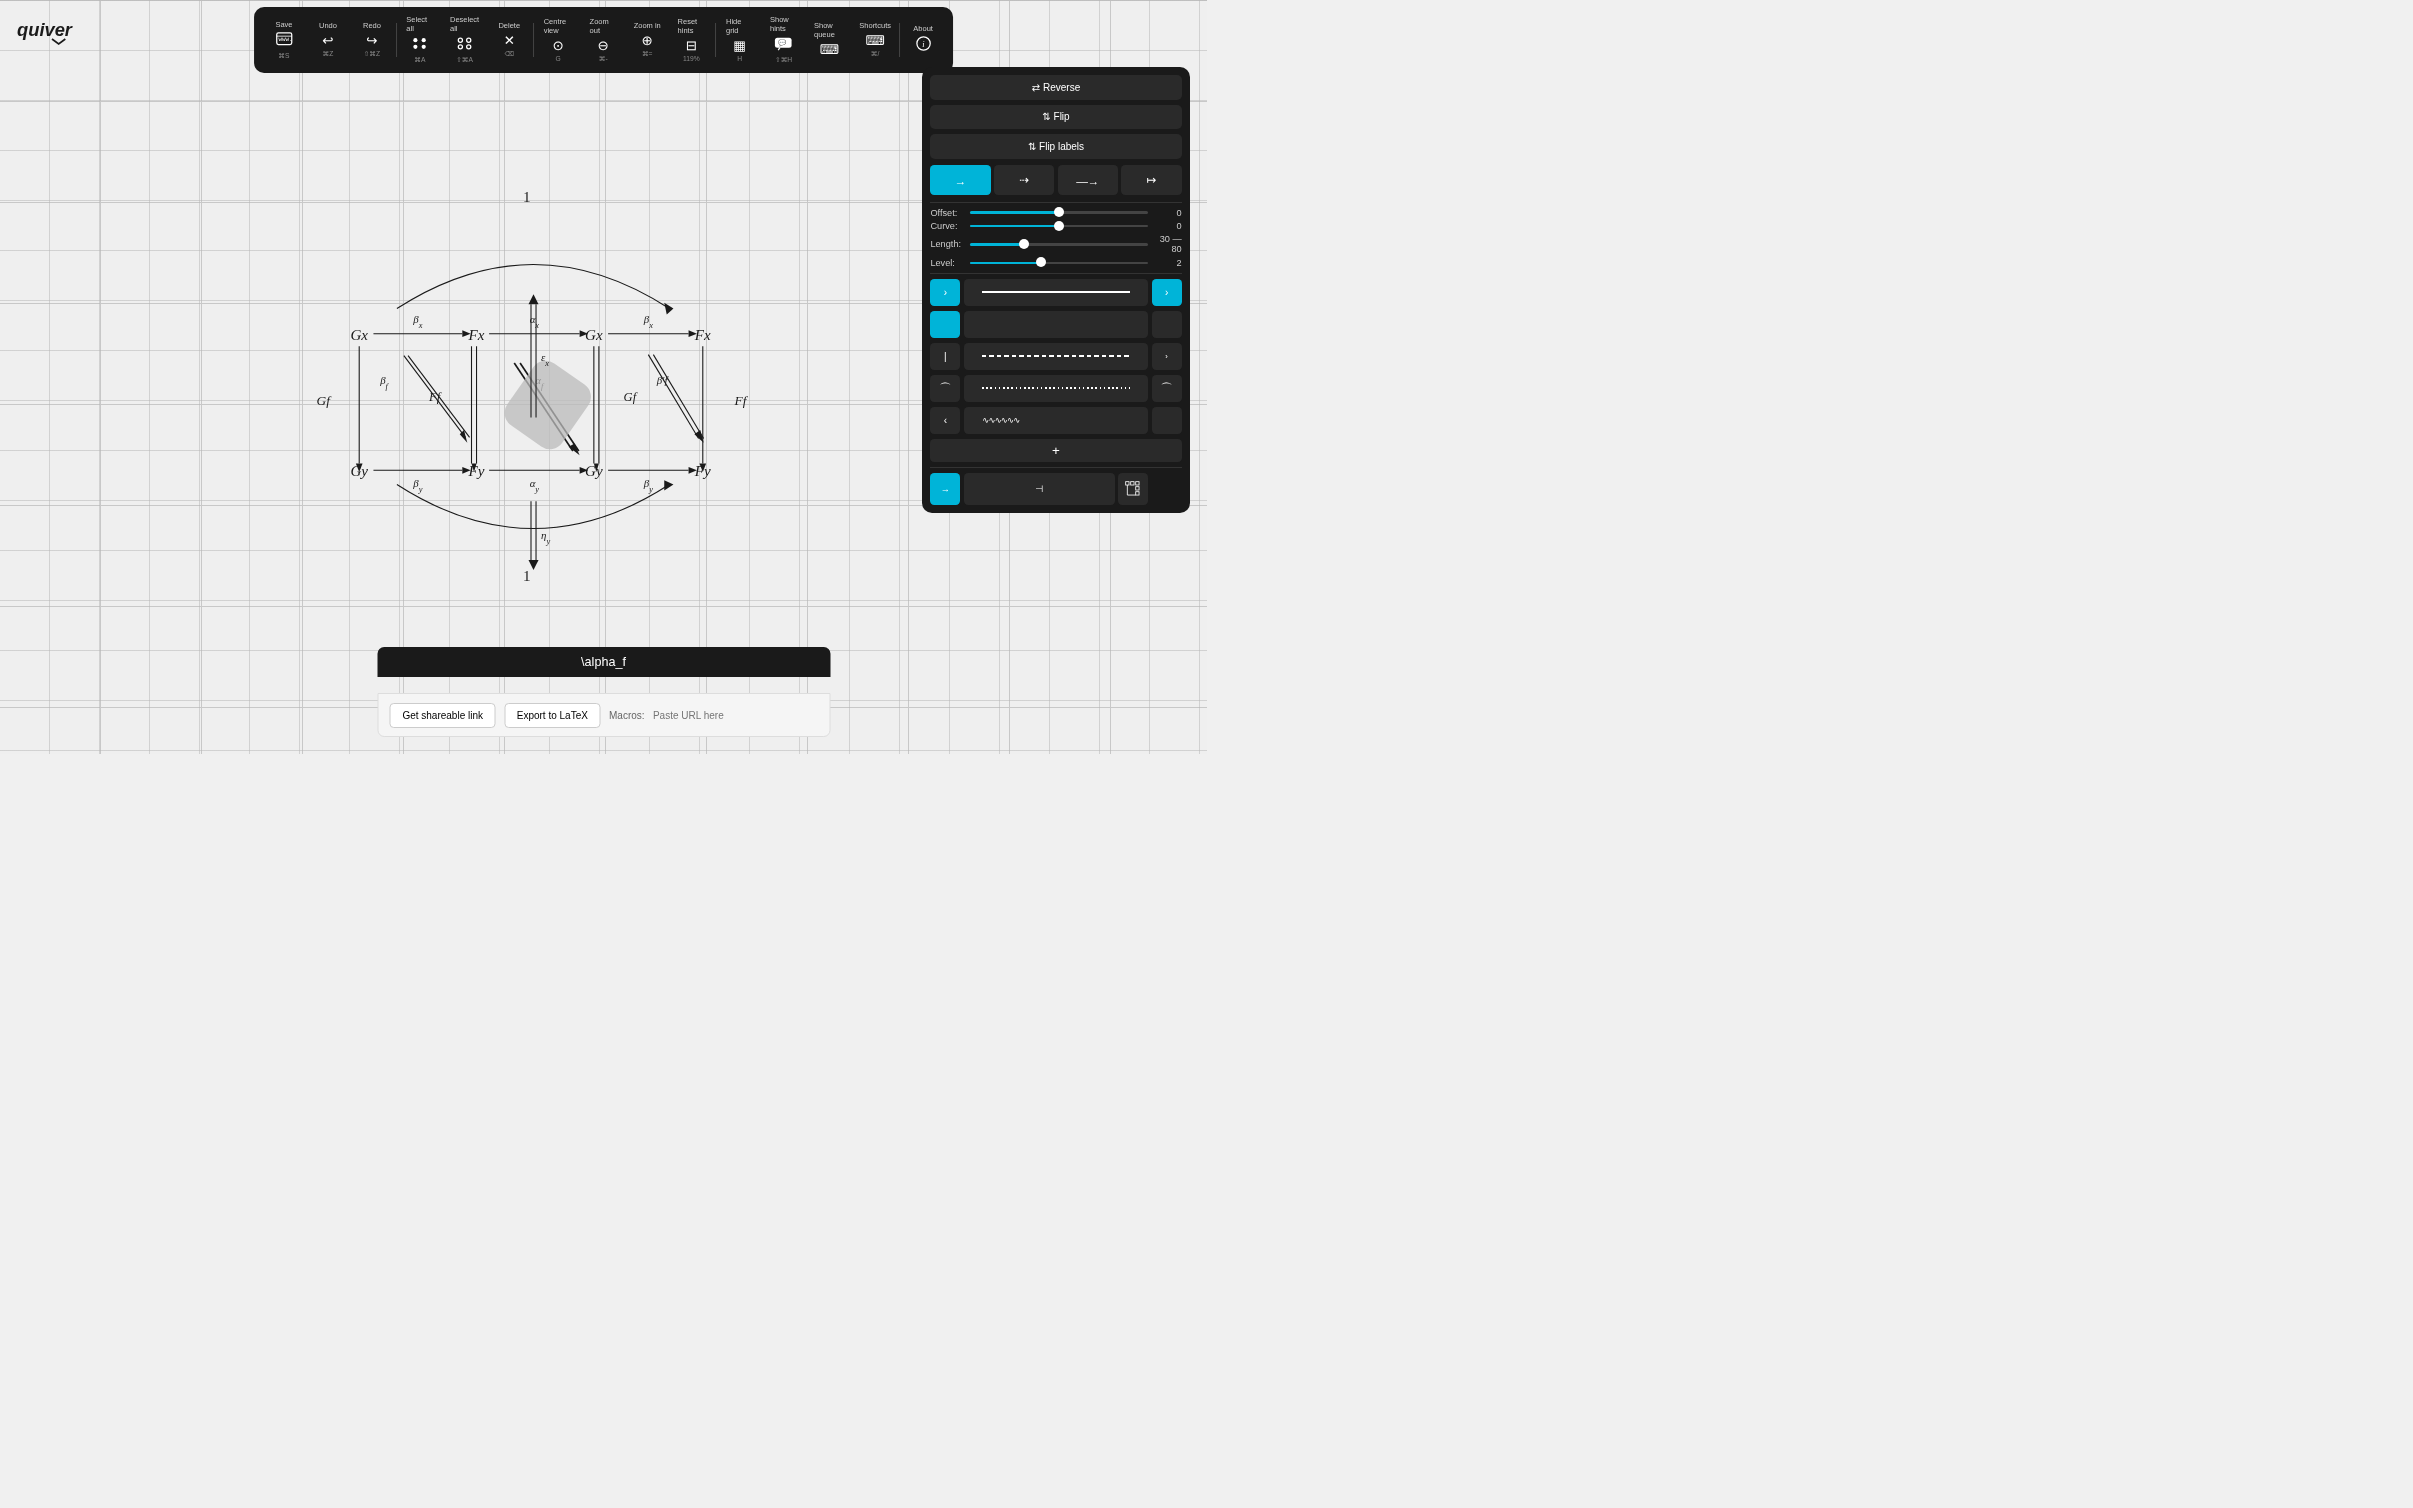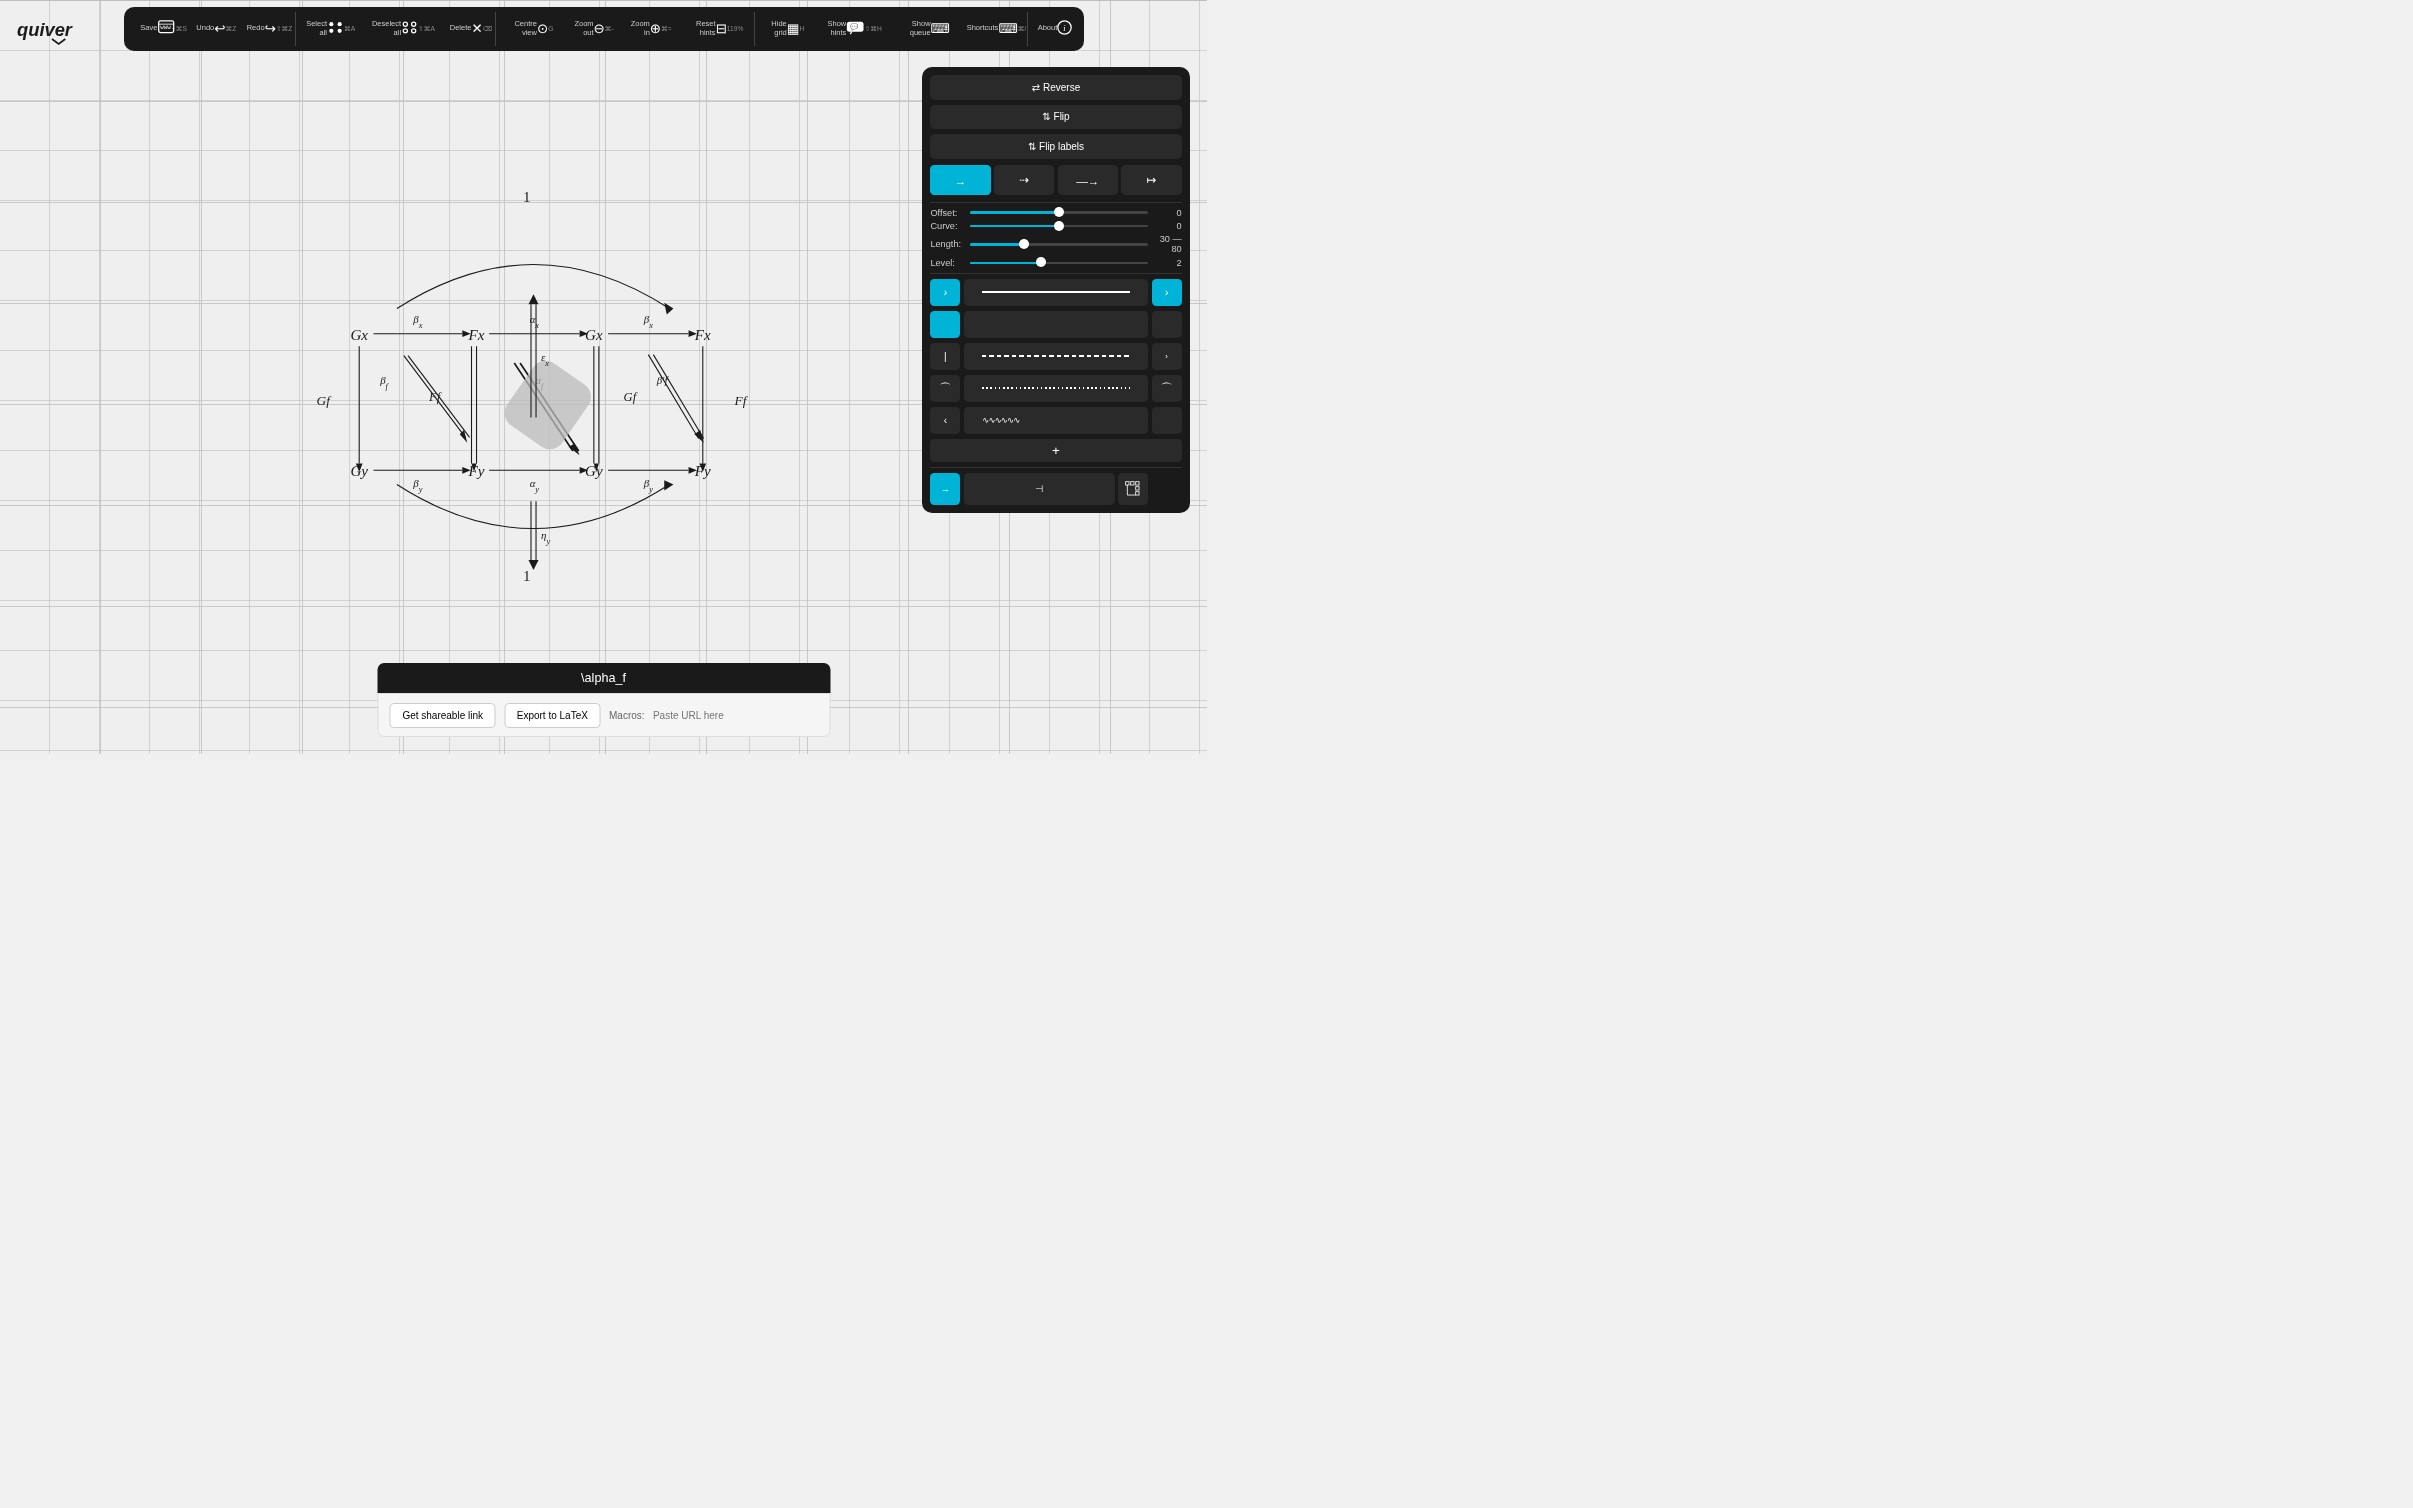--- a/index.html
+++ b/index.html
@@ -48,28 +48,27 @@
       border-radius: 10px;
       display: flex;
       align-items: center;
       padding: 5px 8.4px;
       gap: 0px;
       z-index: 100;
     }
 
     .toolbar-item {
       display: flex;
-      flex-direction: row;
+      flex-direction: column;
       align-items: center;
       padding: 3.4px 8.4px;
       color: #fff;
       cursor: pointer;
       border-radius: 5px;
       min-width: 44px;
-      text-align: right;
     }
 
     .toolbar-item .t-label {
       font-size: 7.5px;
       color: #ccc;
       margin-bottom: 1.7px;
     }
     .toolbar-item .t-icon {
       font-size: 13.4px;
       color: #fff;
@@ -255,20 +254,21 @@
     }
 
     .bottom-actions {
       background: #f5f5f5;
       border: 0.8px solid #ddd;
       border-radius: 0 0 6.7px 6.7px;
       padding: 8.4px 11.7px;
       display: flex;
       align-items: center;
       gap: 8.4px;
+      margin-top: 16px;
     }
 
     .action-btn {
       background: #fff;
       border: 0.8px solid #ccc;
       border-radius: 4.2px;
       padding: 5.9px 11.7px;
       font-size: 10px;
       cursor: pointer;
       white-space: nowrap;

